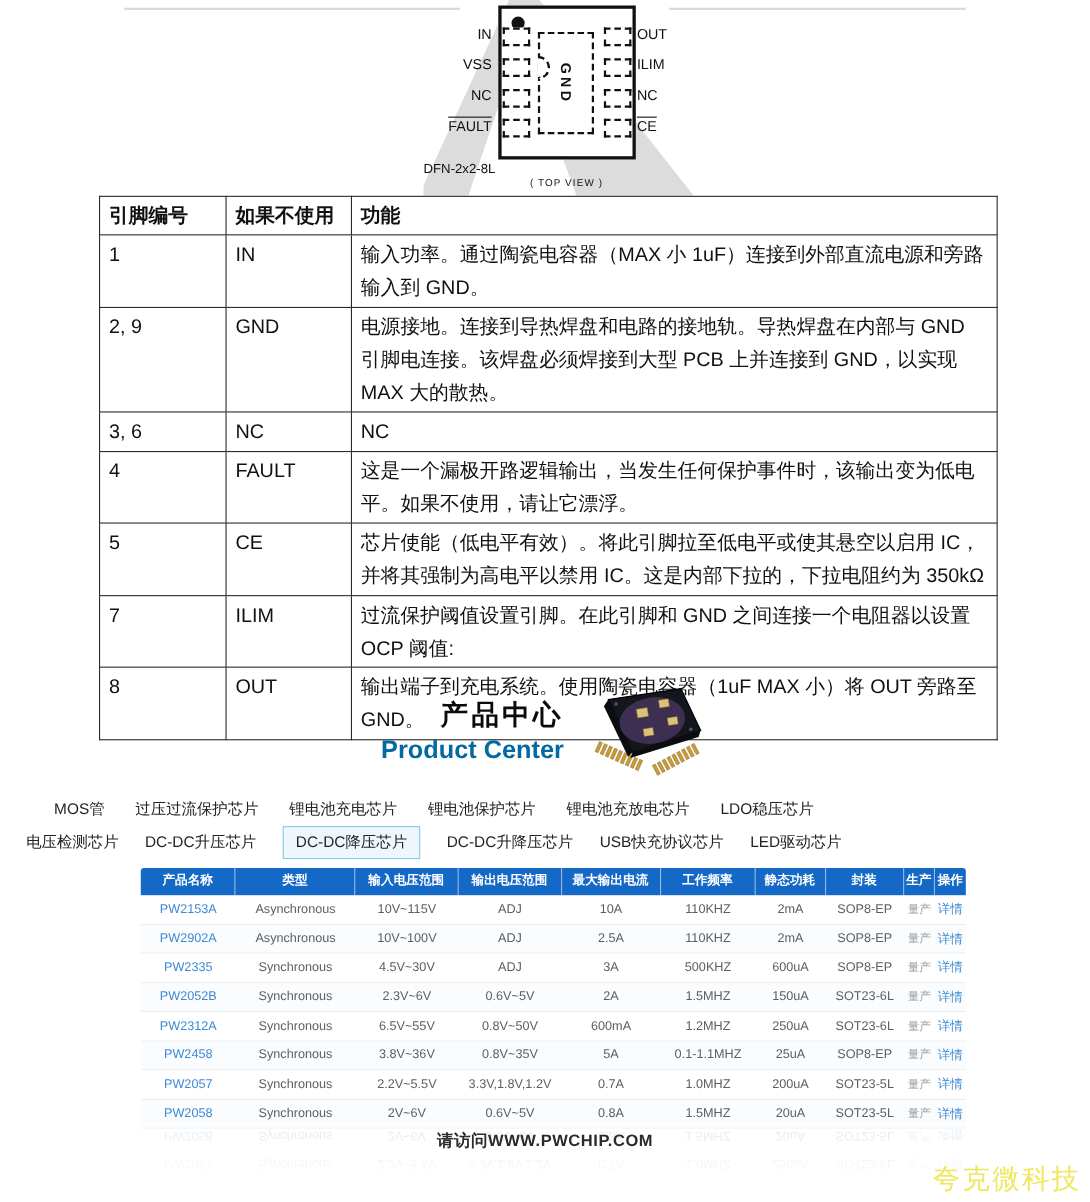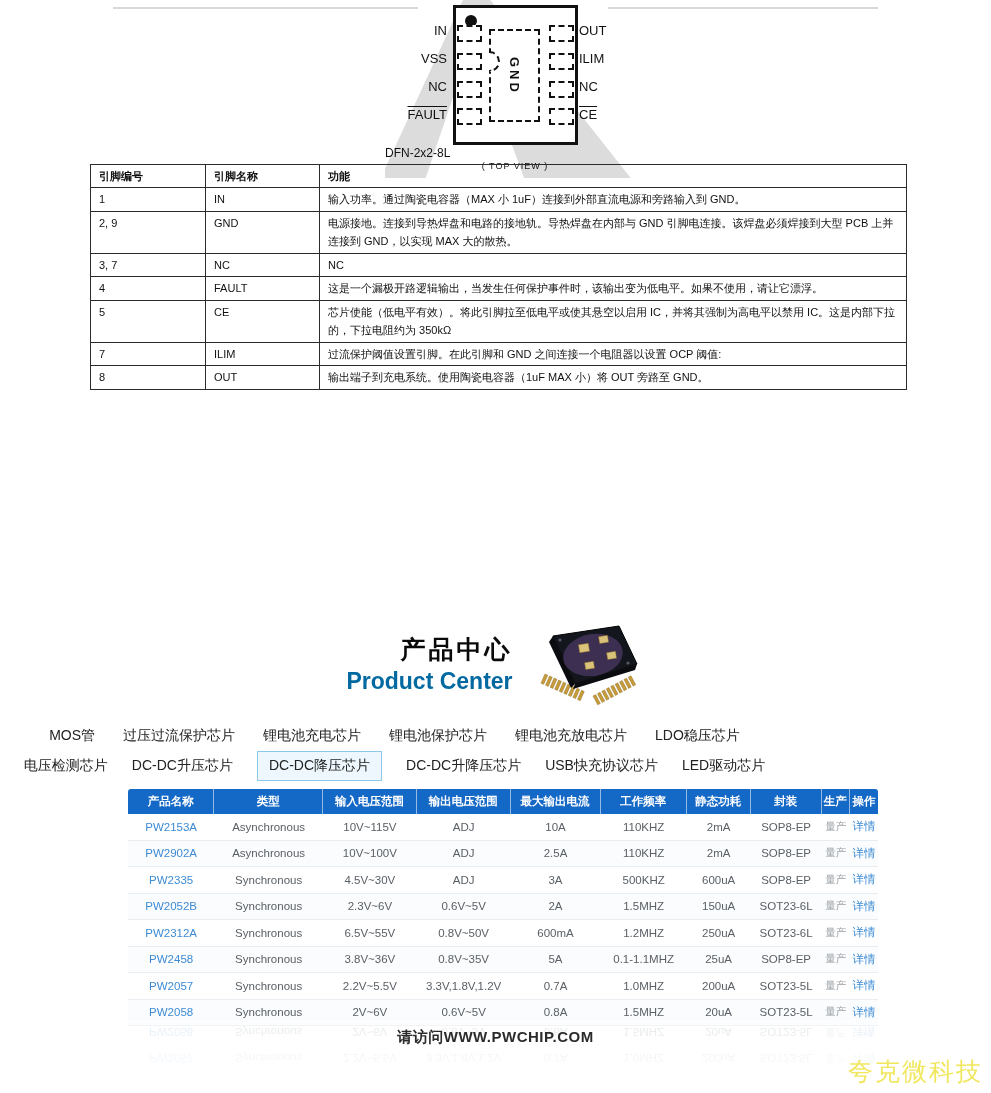--- a/index.html
+++ b/index.html
@@ -27,22 +27,22 @@
           writing-mode:vertical-rl;font-weight:bold;font-size:13px;letter-spacing:3px;color:#111;}
   .pincol{position:absolute;top:24px;width:62px;}
   .pincol.left{left:0;text-align:right;}
   .pincol.right{left:194px;text-align:left;}
   .pin-label{height:13px;line-height:13px;margin-bottom:15px;font-size:13px;color:#111;}
   .pin-label.ovl{text-decoration:overline;}
   .pkg-name{position:absolute;left:0;top:146px;width:100%;font-size:12px;color:#111;}
   .pkg-view{position:absolute;left:0;top:161px;width:100%;text-align:center;font-size:9px;color:#111;letter-spacing:1px;}
 
   
-  table.pin-table{position:absolute;left:90px;top:164px;width:816px;border-collapse:collapse;
-                  font-size:11px;table-layout:fixed;}
+  table.pin-table{position:absolute;left:90px;top:178px;width:816px;border-collapse:collapse;
+                  font-size:18px;table-layout:fixed;}
   table.pin-table th,table.pin-table td{border:1.5px solid #2b2b2b;padding:2px 8px;line-height:1.68;
                   text-align:left;vertical-align:top;font-weight:normal;color:#111;}
   table.pin-table th{font-weight:bold;}
   col.c1{width:115px;} col.c2{width:114px;} col.c3{width:587px;}
 
   
   .product-center{position:absolute;left:0;top:622px;width:991px;display:flex;justify-content:center;align-items:center;gap:14px;}
   .pc-title{text-align:right;}
   .pc-cn{font-size:25px;font-weight:bold;letter-spacing:3px;color:#0a0a0a;}
   .pc-en{font-size:23px;font-weight:bold;color:#0369a1;margin-top:2px;}
@@ -123,37 +123,37 @@
 
   <table class="pin-table">
     <colgroup>
         <col class="c1">
         <col class="c2">
         <col class="c3">
       </colgroup>
     <thead>
         <tr id="pin-thead">
           <th>引脚编号</th>
-          <th>引脚名称</th>
+          <th>如果不使用</th>
           <th>功能</th>
         </tr>
       </thead>
     <tbody id="pin-tbody">
         <tr>
           <td>1</td>
           <td>IN</td>
           <td>输入功率。通过陶瓷电容器（MAX 小 1uF）连接到外部直流电源和旁路输入到 GND。</td>
         </tr>
         <tr>
           <td>2, 9</td>
           <td>GND</td>
           <td>电源接地。连接到导热焊盘和电路的接地轨。导热焊盘在内部与 GND 引脚电连接。该焊盘必须焊接到大型 PCB 上并连接到 GND，以实现 MAX 大的散热。</td>
         </tr>
         <tr>
-          <td>3, 7</td>
+          <td>3, 6</td>
           <td>NC</td>
           <td>NC</td>
         </tr>
         <tr>
           <td>4</td>
           <td>FAULT</td>
           <td>这是一个漏极开路逻辑输出，当发生任何保护事件时，该输出变为低电平。如果不使用，请让它漂浮。</td>
         </tr>
         <tr>
           <td>5</td>

